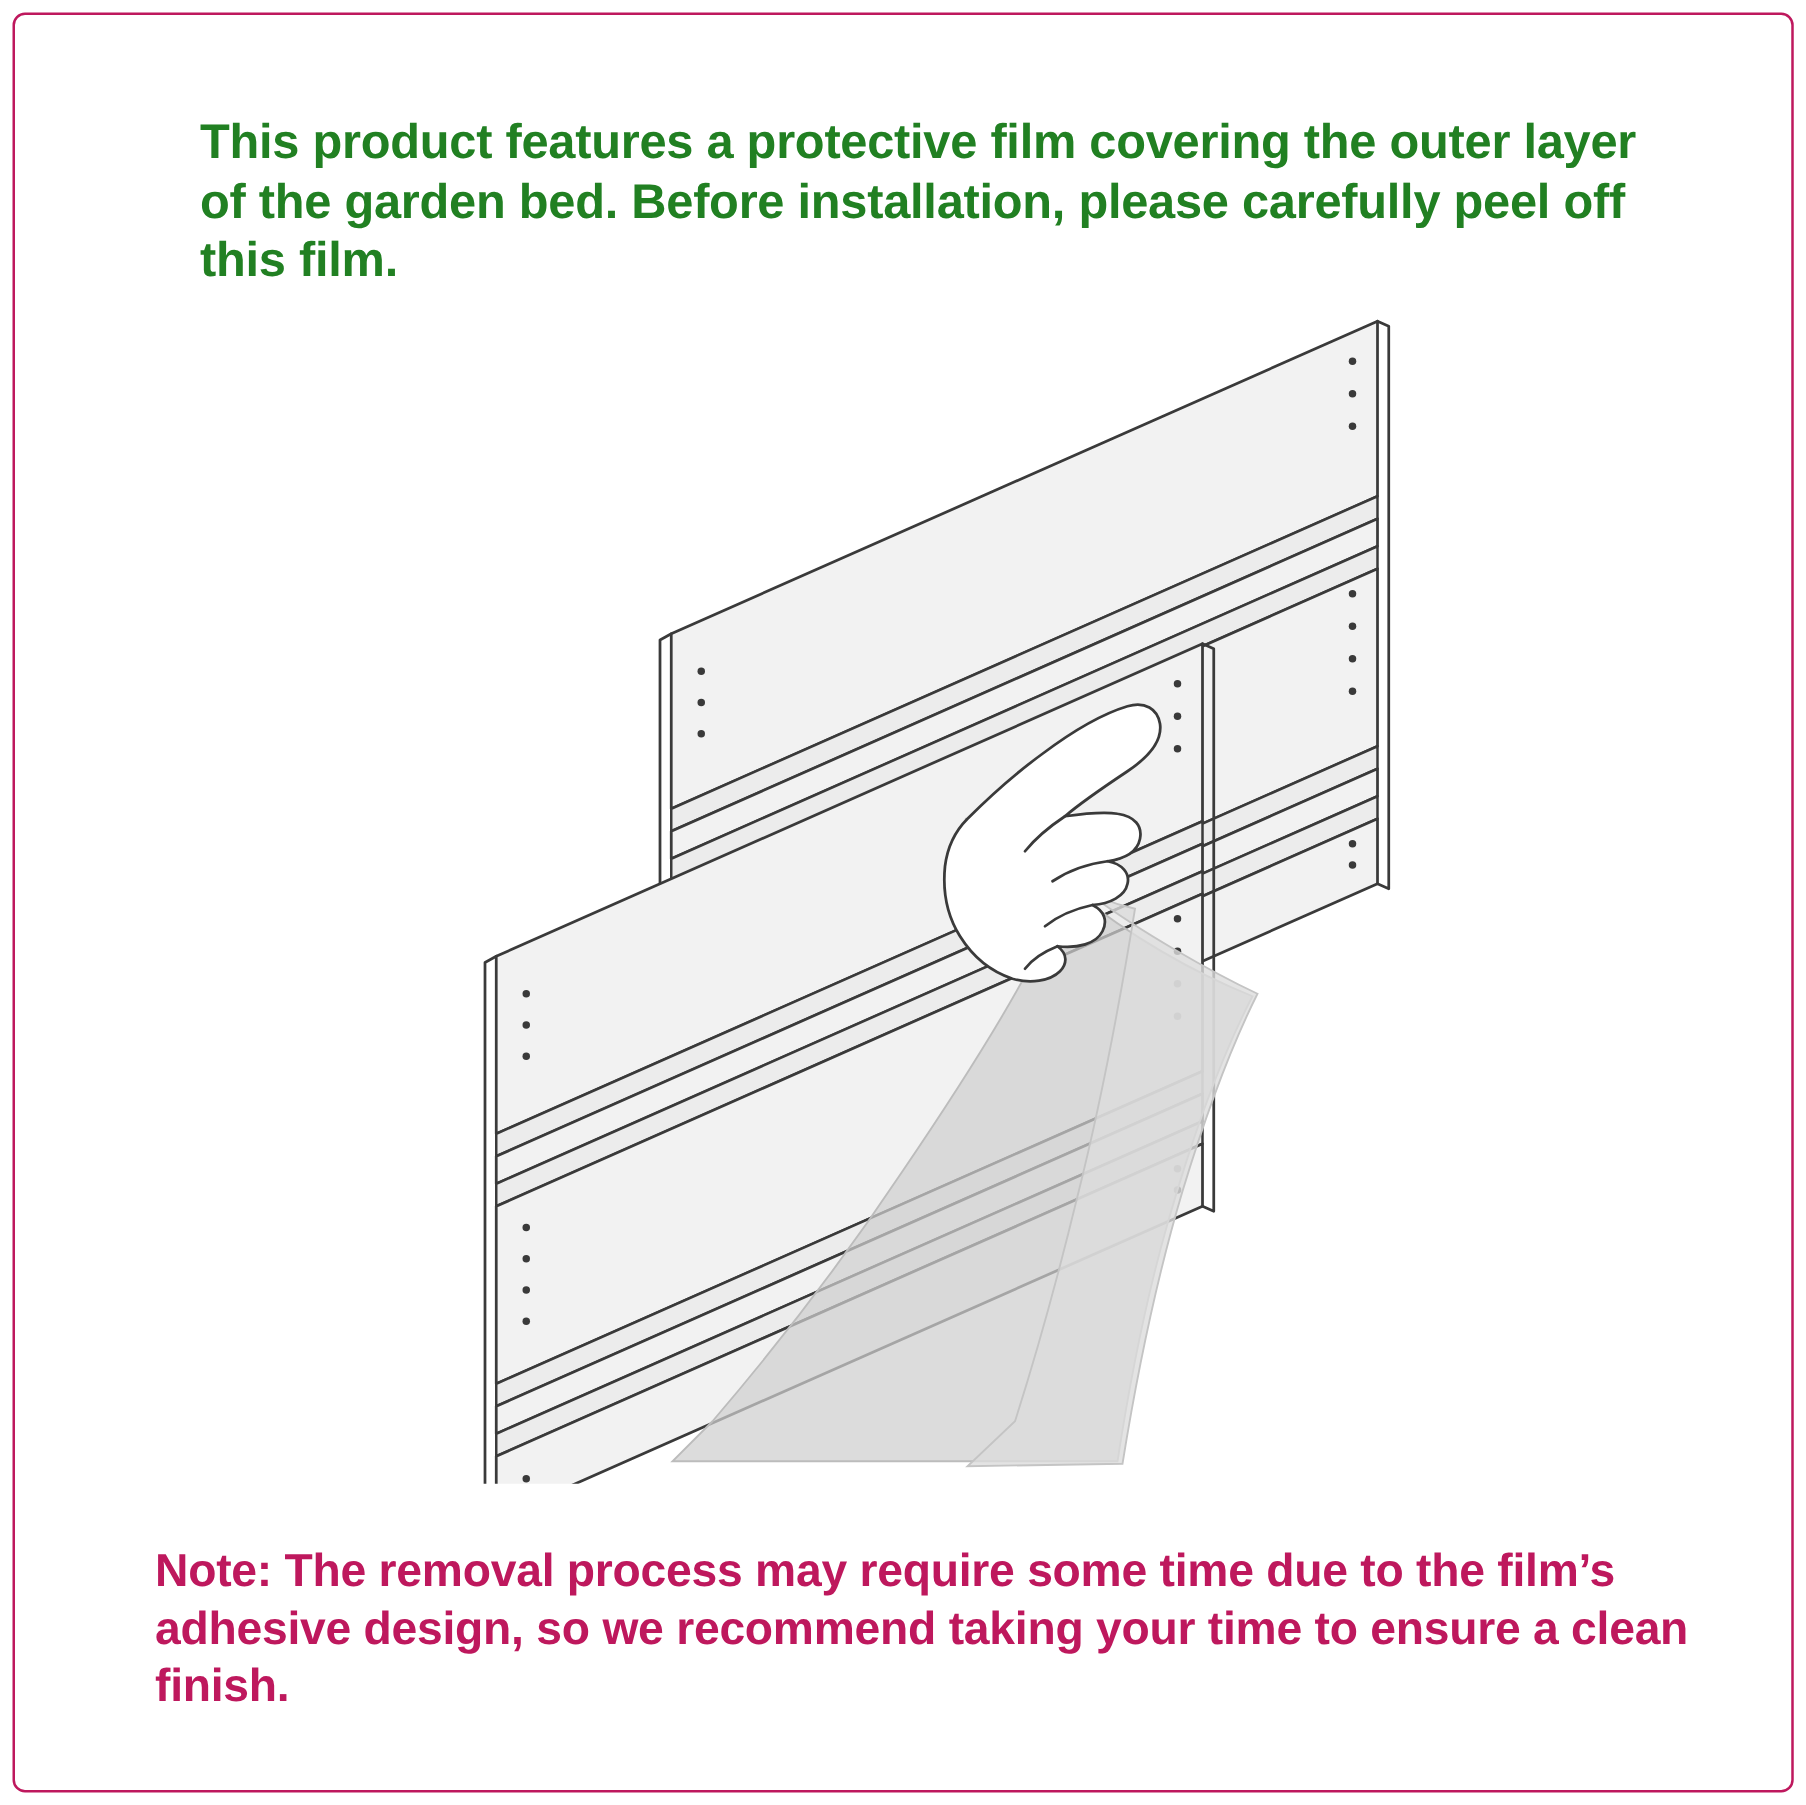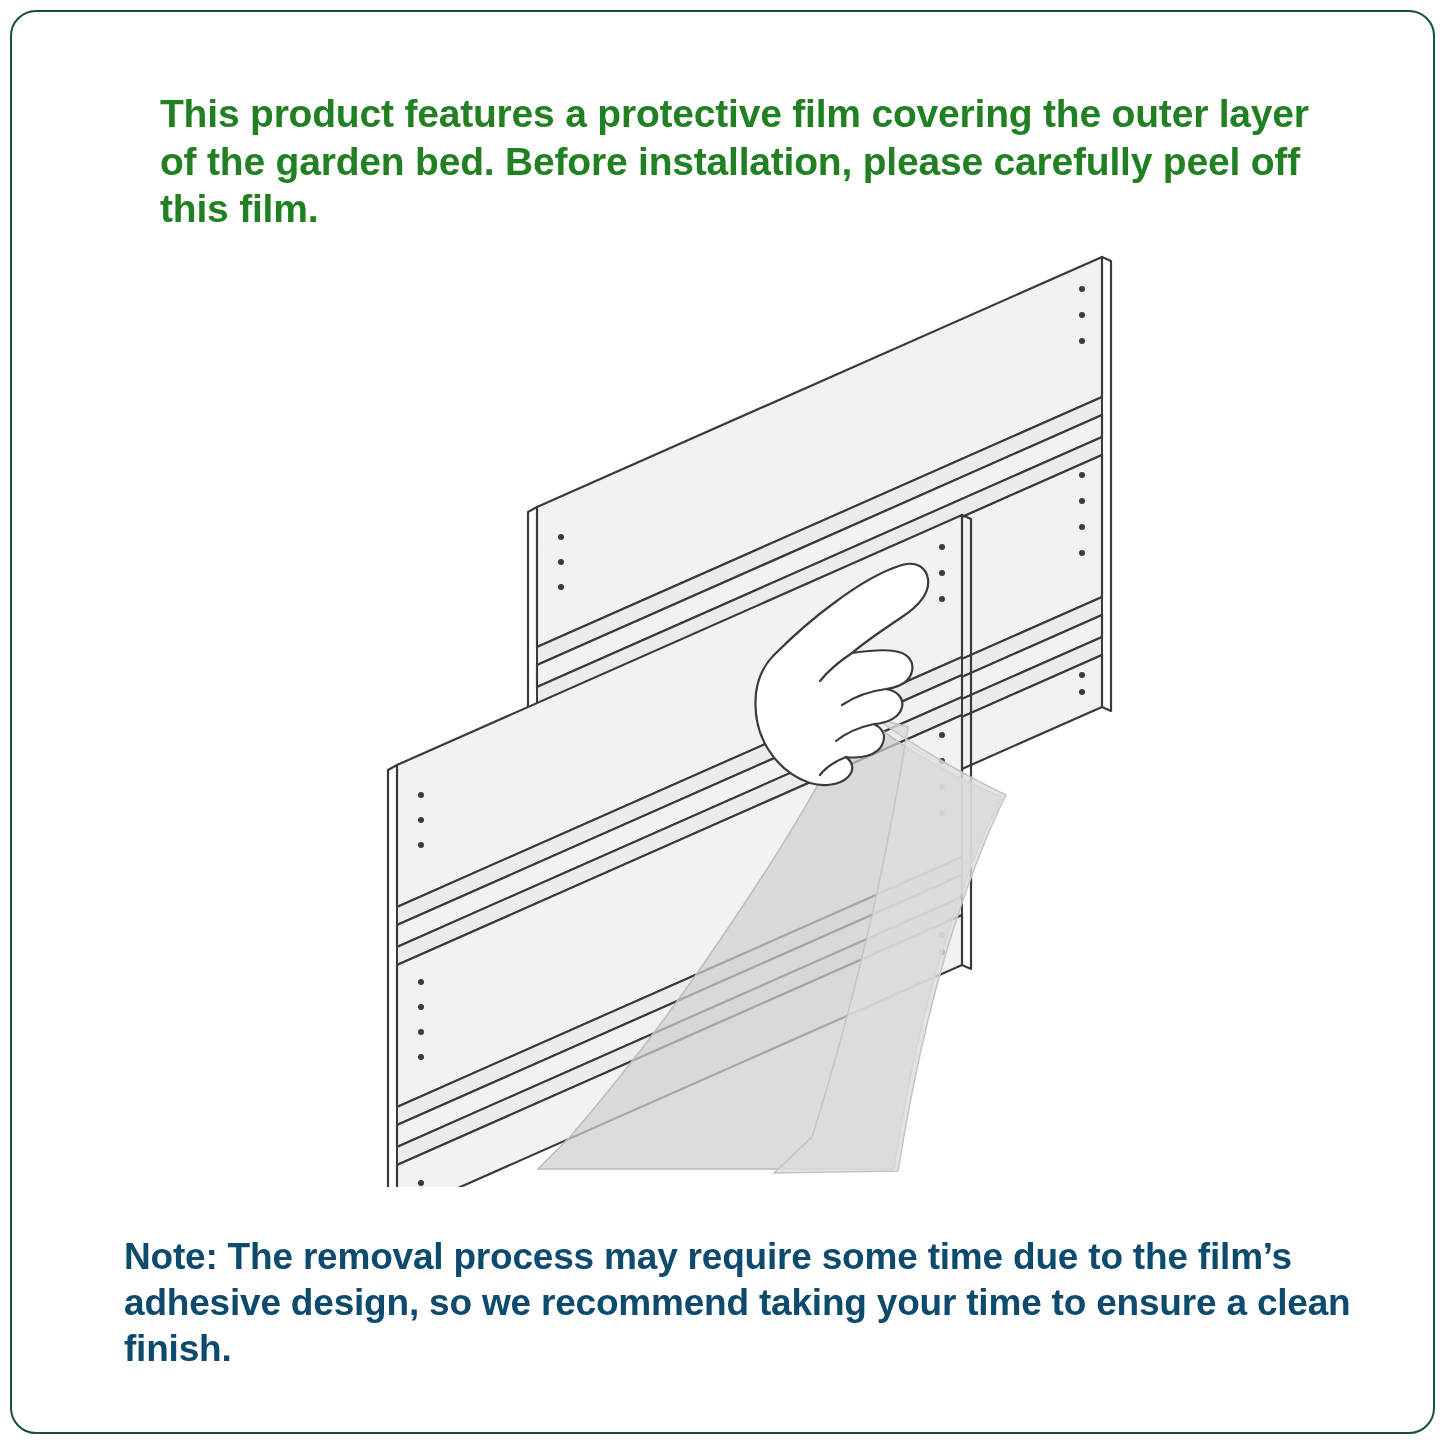--- a/index.html
+++ b/index.html
@@ -14,40 +14,40 @@
     overflow: hidden;
   }
   .card {
     position: absolute;
     left: 10px;
     top: 10px;
     width: 1425px;
     height: 1424px;
     box-sizing: border-box;
     background: #ffffff;
-    border: 2px solid #14532d;
-    border-radius: 26px;
+    border: 2px solid #be185d;
+    border-radius: 10px;
   }
   .headline {
     position: absolute;
     left: 148px;
     top: 78px;
     width: 1165px;
     color: #218022;
     font-size: 39px;
     font-weight: bold;
     line-height: 1.22;
     letter-spacing: -0.2px;
   }
   .note {
     position: absolute;
     left: 112px;
     top: 1222px;
     width: 1240px;
-    color: #0c4a6e;
+    color: #be185d;
     font-size: 37px;
     font-weight: bold;
     line-height: 1.24;
     letter-spacing: -0.2px;
   }
   .illustration {
     position: absolute;
     left: 330px;
     top: 225px;
     width: 800px;

